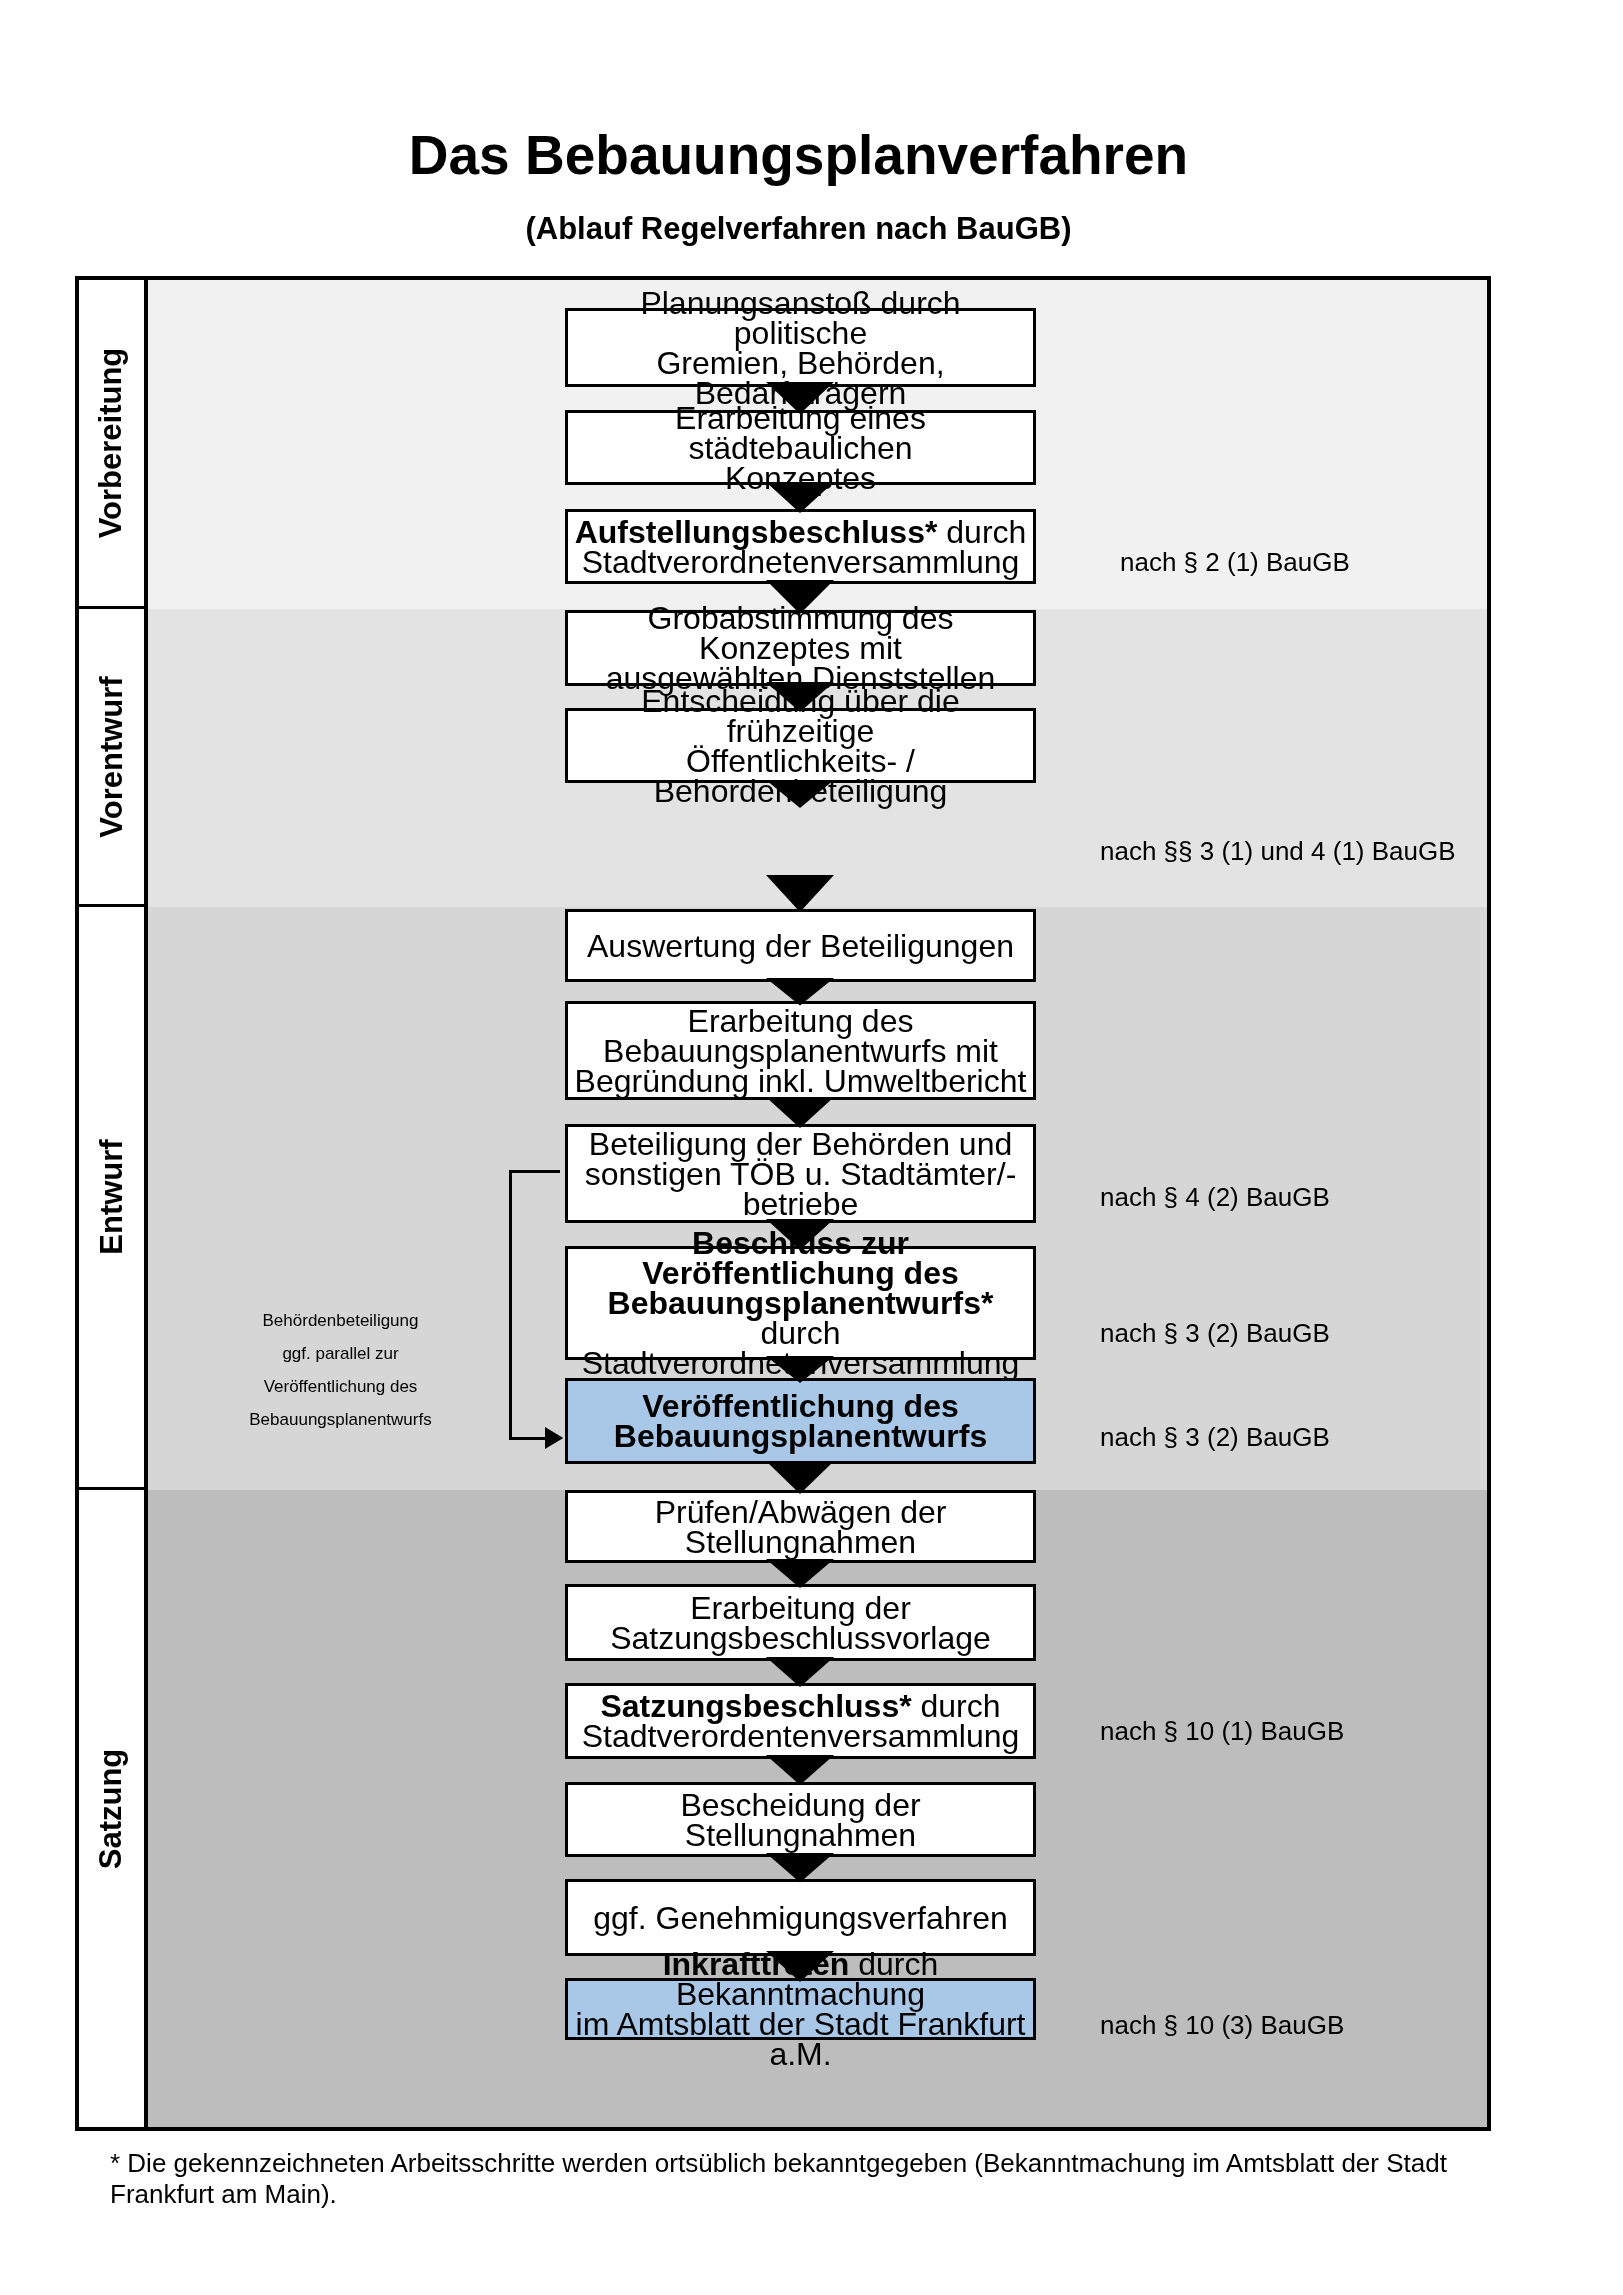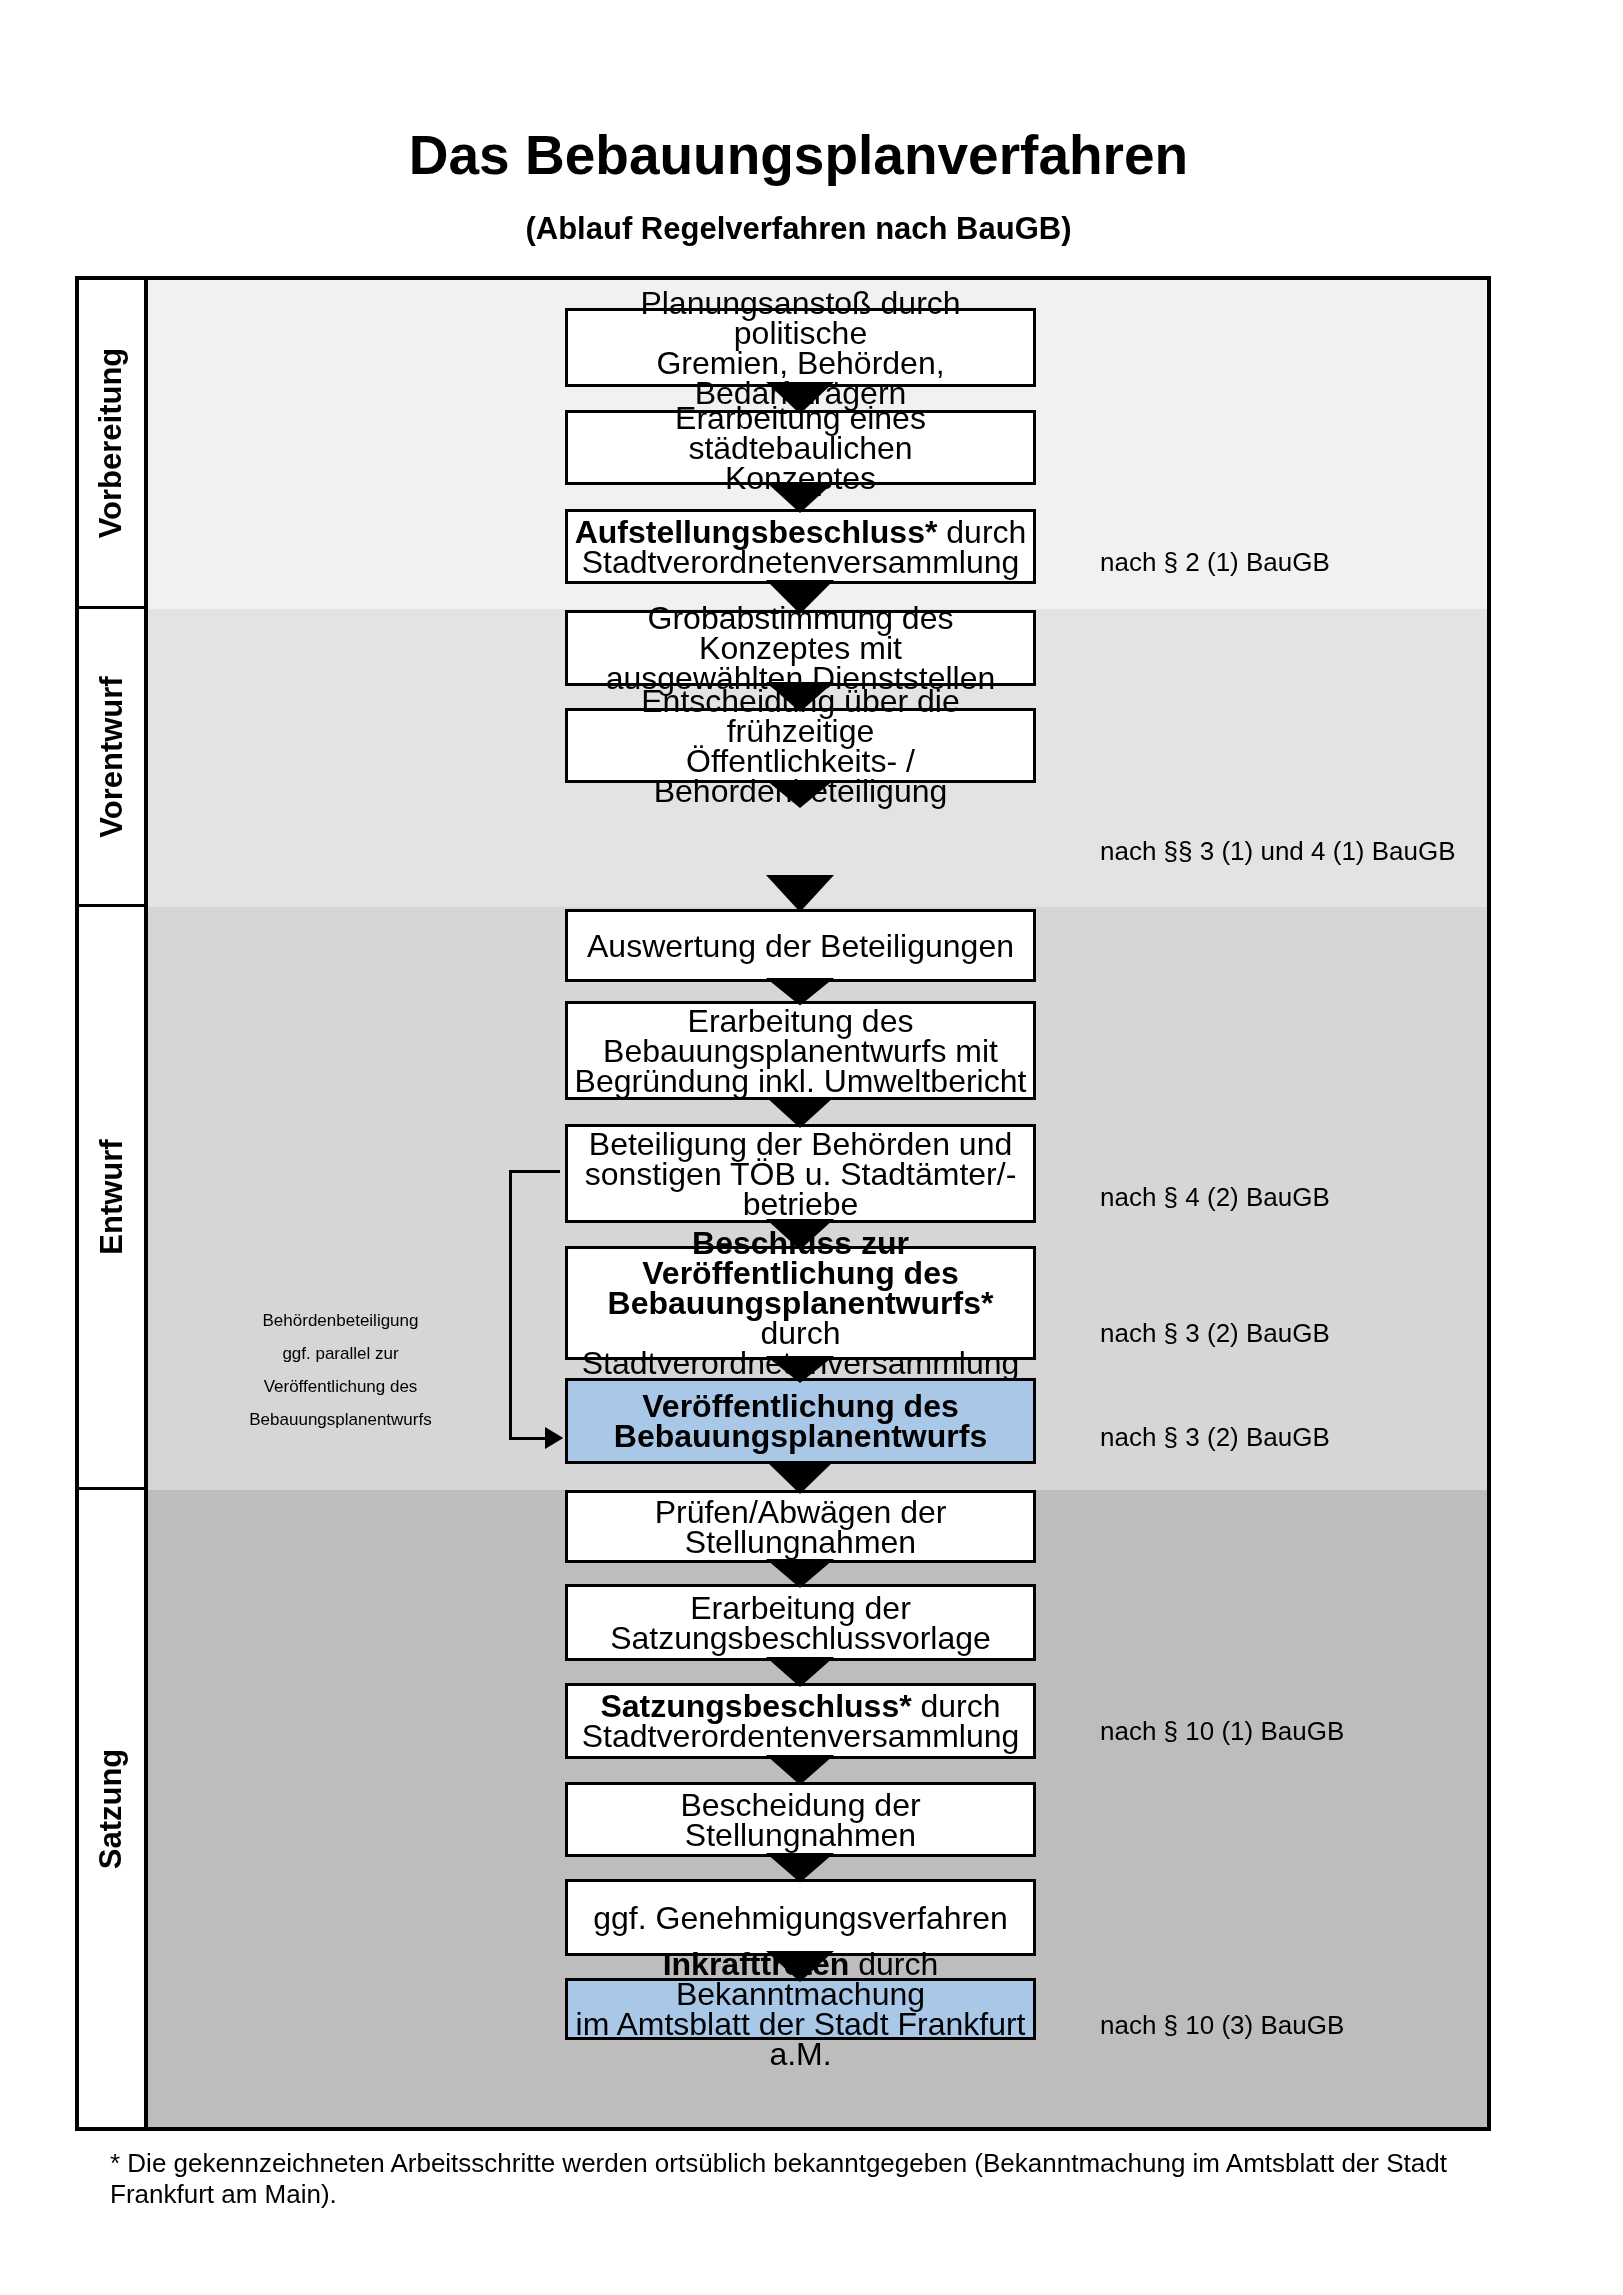--- a/index.html
+++ b/index.html
@@ -176,21 +176,21 @@
   <div class="arrow" style="top:1097px;height:31px;"></div>
   <div class="arrow" style="top:1219px;height:31px;"></div>
   <div class="arrow" style="top:1356px;height:27px;"></div>
   <div class="arrow" style="top:1461px;height:33px;"></div>
   <div class="arrow" style="top:1559px;height:29px;"></div>
   <div class="arrow" style="top:1657px;height:30px;"></div>
   <div class="arrow" style="top:1755px;height:30px;"></div>
   <div class="arrow" style="top:1853px;height:29.5px;"></div>
   <div class="arrow" style="top:1951px;height:31px;"></div>
 
-  <div class="law" style="top:549px;">nach § 2 (1) BauGB</div>
+  <div class="law" style="top:549px;margin-left:20px;">nach § 2 (1) BauGB</div>
   <div class="law" style="top:838px;">nach §§ 3 (1) und 4 (1) BauGB</div>
   <div class="law" style="top:1184px;">nach § 4 (2) BauGB</div>
   <div class="law" style="top:1320px;">nach § 3 (2) BauGB</div>
   <div class="law" style="top:1424px;">nach § 3 (2) BauGB</div>
   <div class="law" style="top:1718px;">nach § 10 (1) BauGB</div>
   <div class="law" style="top:2012px;">nach § 10 (3) BauGB</div>
 
   <div class="side-note">Behördenbeteiligung
 ggf. parallel zur
 Veröffentlichung des

